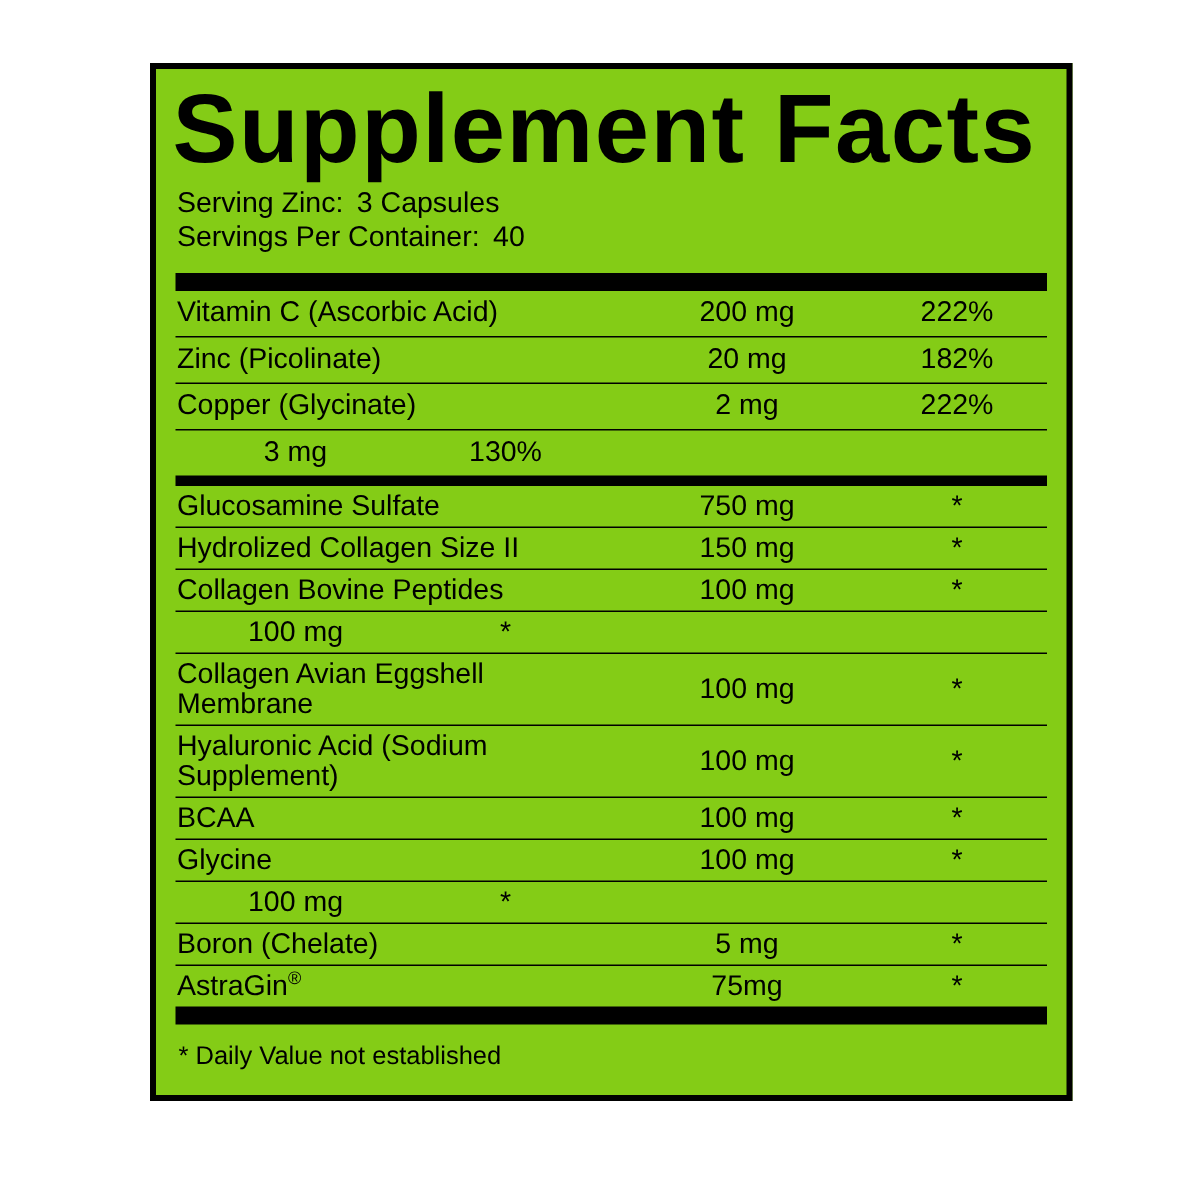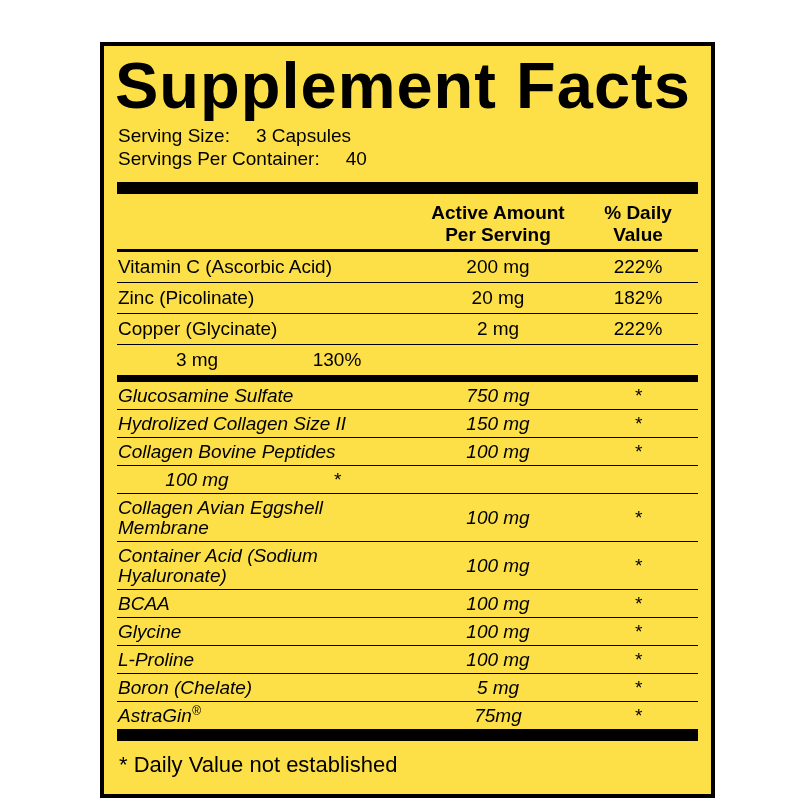--- a/index.html
+++ b/index.html
@@ -7,34 +7,34 @@
     width: 800px; height: 800px;
     background: #ffffff;
     font-family: "Liberation Sans", "DejaVu Sans", sans-serif;
     color: #000000;
     position: relative;
   }
   .panel {
     position: absolute;
     left: 100px; top: 42px;
     width: 615px;
-    background: #fde047;
+    background: #84cc16;
     border: 4px solid #000000;
     padding: 6px 13px 0 13px;
   }
   .title {
     font-size: 65px;
     font-weight: bold;
     letter-spacing: 1px;
     line-height: 68px;
     white-space: nowrap;
     margin: 0 0 4px -2px;
   }
   .serving-info { font-size: 19px; line-height: 23px; margin-left: 1px; }
-  .serving-line .val { margin-left: 26px; }
+  .serving-line .val { margin-left: 9px; }
   .bar { background: #000000; }
   .bar-thick { height: 12px; }
   .bar-medium { height: 7px; }
   .bar-top { margin-top: 12px; }
   .hdr-row {
     display: flex;
     font-size: 19px;
     font-weight: bold;
     line-height: 22px;
     padding: 8px 0 3px 0;
@@ -42,61 +42,50 @@
     text-align: center;
   }
   .row {
     display: flex;
     align-items: center;
     font-size: 19px;
     line-height: 20px;
     padding: 5px 0;
     border-bottom: 1.5px solid #000000;
   }
-  .row.compact { padding: 4px 0 3px 0; font-style: italic; }
+  .row.compact { padding: 4px 0 3px 0; }
   .row.last { border-bottom: none; }
   .c-name { flex: 1; text-align: left; padding-left: 1px; }
   .c-amt  { width: 160px; text-align: center; }
   .c-dv   { width: 120px; text-align: center; }
   sup.reg { font-size: 12px; vertical-align: super; line-height: 0; }
   .footnote {
-    font-size: 22px;
+    font-size: 17px;
     margin: 11px 0 0 2px;
     padding-bottom: 16px;
   }
 </style>
 </head>
 <body>
 
 <div class="panel">
 
   <div class="title">Supplement Facts</div>
 
   <div class="serving-info">
     <div class="serving-line">
-      <span>Serving Size:</span><span class="val">3 Capsules</span>
+      <span>Serving Zinc:</span><span class="val">3 Capsules</span>
     </div>
     <div class="serving-line">
       <span>Servings Per Container:</span><span class="val">40</span>
     </div>
   </div>
 
   <div class="bar bar-thick bar-top"></div>
 
-  <div class="hdr-row">
-    <span class="c-name"></span>
-    <span class="c-amt">
-      <span>Active Amount</span><br>
-      <span>Per Serving</span>
-    </span>
-    <span class="c-dv">
-      <span>% Daily</span><br>
-      <span>Value</span>
-    </span>
-  </div>
 
   <div class="row">
     <span class="c-name">Vitamin C (Ascorbic Acid)</span>
     <span class="c-amt">200 mg</span>
     <span class="c-dv">222%</span>
   </div>
   <div class="row">
     <span class="c-name">Zinc (Picolinate)</span>
     <span class="c-amt">20 mg</span>
     <span class="c-dv">182%</span>
@@ -131,36 +120,35 @@
   <div class="row compact">
     <span class="c-amt">100 mg</span>
     <span class="c-dv">*</span>
   </div>
   <div class="row compact">
     <span class="c-name">Collagen Avian Eggshell Membrane</span>
     <span class="c-amt">100 mg</span>
     <span class="c-dv">*</span>
   </div>
   <div class="row compact">
-    <span class="c-name">Container Acid (Sodium Hyaluronate)</span>
+    <span class="c-name">Hyaluronic Acid (Sodium Supplement)</span>
     <span class="c-amt">100 mg</span>
     <span class="c-dv">*</span>
   </div>
   <div class="row compact">
     <span class="c-name">BCAA</span>
     <span class="c-amt">100 mg</span>
     <span class="c-dv">*</span>
   </div>
   <div class="row compact">
     <span class="c-name">Glycine</span>
     <span class="c-amt">100 mg</span>
     <span class="c-dv">*</span>
   </div>
   <div class="row compact">
-    <span class="c-name">L-Proline</span>
     <span class="c-amt">100 mg</span>
     <span class="c-dv">*</span>
   </div>
   <div class="row compact">
     <span class="c-name">Boron (Chelate)</span>
     <span class="c-amt">5 mg</span>
     <span class="c-dv">*</span>
   </div>
   <div class="row compact last">
     <span class="c-name"><span>AstraGin</span><sup class="reg">®</sup></span>

